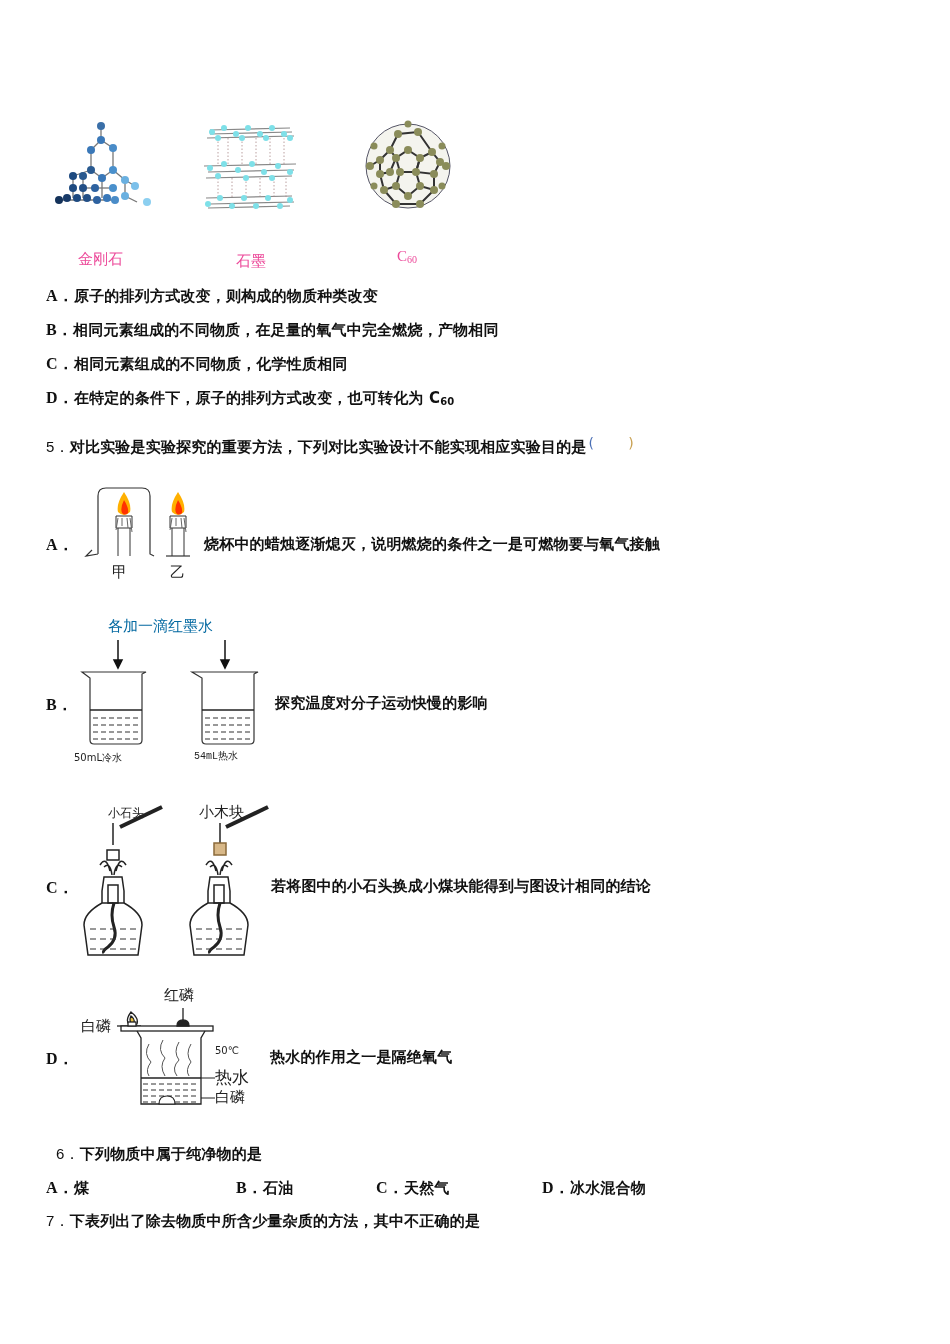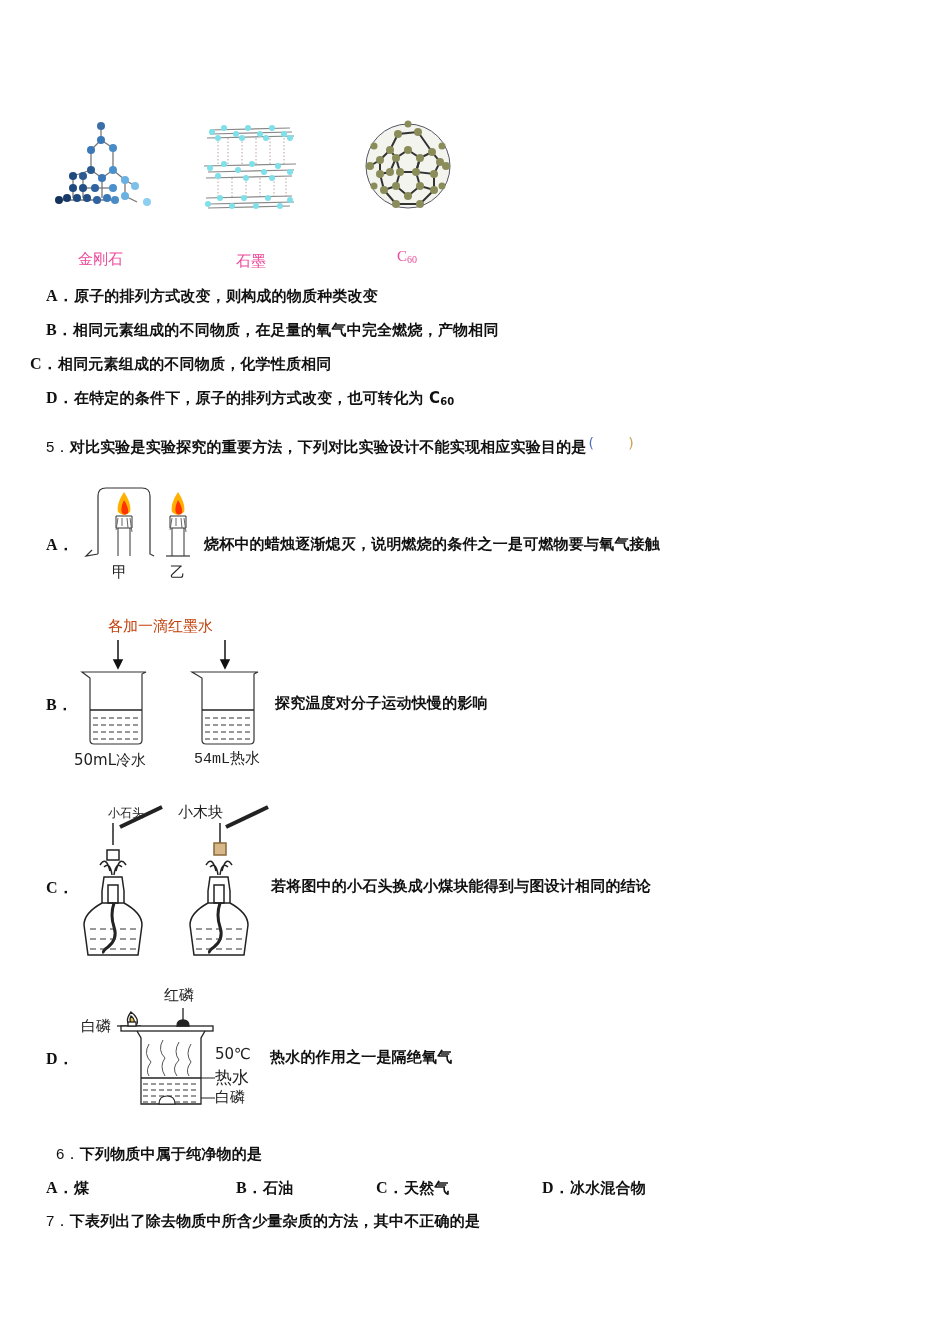--- a/index.html
+++ b/index.html
@@ -9,21 +9,21 @@
     color: #111;
   }
   .line {
     position: absolute; font-size: 15px; font-weight: bold; white-space: nowrap;
     font-family: "DejaVu Sans", "Liberation Sans", sans-serif; letter-spacing: 0.2px;
   }
   .optletter { font-family: "Liberation Serif", "DejaVu Serif", serif; font-weight: bold; font-size: 16px; }
   .qnum { font-family: "Liberation Sans", sans-serif; font-weight: normal; font-size: 15px; }
   .sub { font-size: 10px; vertical-align: -2px; }
   .caption { position: absolute; font-family: "DejaVu Sans", sans-serif; font-size: 15px; color: #ec4899; white-space: nowrap; margin-top: 24px; }
-  .label-sm { position: absolute; font-family: "DejaVu Sans", sans-serif; font-size: 15px; color: #222; white-space: nowrap; }
+  .label-sm { position: absolute; font-family: "DejaVu Sans", sans-serif; font-size: 10px; color: #222; white-space: nowrap; }
   .serif-label { font-family: "Liberation Serif", serif; }
   .paren { color: #4a6fb5; font-weight: normal; font-size: 14px; }
   .paren2 { color: #c8a050; font-weight: normal; font-size: 14px; }
   svg { position: absolute; overflow: visible; }
 </style>
 </head>
 <body>
 
 <div>
 
@@ -175,21 +175,21 @@
   </div>
 </div>
 
 <div>
   <div class="line" style="left:46px;top:286px;">
     <span class="optletter">A．</span><span>原子的排列方式改变，则构成的物质种类改变</span>
   </div>
   <div class="line" style="left:46px;top:320px;">
     <span class="optletter">B．</span><span>相同元素组成的不同物质，在足量的氧气中完全燃烧，产物相同</span>
   </div>
-  <div class="line" style="left:30px;top:354px;">
+  <div class="line" style="left:46px;top:354px;">
     <span class="optletter">C．</span><span>相同元素组成的不同物质，化学性质相同</span>
   </div>
   <div class="line" style="left:46px;top:388px;">
     <span class="optletter">D．</span><span>在特定的条件下，原子的排列方式改变，也可转化为 C</span><span class="sub">60</span>
   </div>
 </div>
 
 <div class="line" style="left:46px;top:435px;">
   <span class="qnum">5．</span><span>对比实验是实验探究的重要方法，下列对比实验设计不能实现相应实验目的是</span><span class="paren" style="margin-left:2px;vertical-align:4px;">(</span><span style="display:inline-block;width:34px;"></span><span class="paren2" style="vertical-align:4px;">)</span>
 </div>
@@ -212,21 +212,21 @@
     <path d="M92 32 L90 44 M104 32 L106 46 M96 32 L96 40 M101 32 L102 42" stroke="#666" stroke-width="1"></path>
     <line x1="92" y1="42" x2="92" y2="70" stroke="#333" stroke-width="1"></line>
     <line x1="104" y1="42" x2="104" y2="70" stroke="#333" stroke-width="1"></line>
     <line x1="86" y1="70" x2="110" y2="70" stroke="#333" stroke-width="1.2"></line>
   </g>
 </svg>
 <div class="label-sm" style="left:112px;top:563px;font-size:15px;">甲</div>
 <div class="label-sm" style="left:170px;top:563px;font-size:15px;">乙</div>
 <div class="line" style="left:204px;top:535px;">烧杯中的蜡烛逐渐熄灭，说明燃烧的条件之一是可燃物要与氧气接触</div>
 
-<div class="label-sm" style="left:108px;top:617px;font-size:15px;color:#c2410c;">各加一滴红墨水</div>
+<div class="label-sm" style="left:108px;top:617px;font-size:15px;color:#0369a1;">各加一滴红墨水</div>
 <svg style="left:80px;top:640px;" width="190" height="110" viewBox="0 0 190 110">
   <g stroke="#111" stroke-width="1.5" fill="#111">
     <line x1="38" y1="0" x2="38" y2="24"></line>
       <polygon points="34,20 42,20 38,28"></polygon>
     <line x1="145" y1="0" x2="145" y2="24"></line>
       <polygon points="141,20 149,20 145,28"></polygon>
   </g>
   <g stroke="#333" stroke-width="1.2" fill="none">
     <path d="M2 32 L66 32 L62 34 L62 100 Q62 104 58 104 L14 104 Q10 104 10 100 L10 38 Z"></path>
     <path d="M112 32 L178 32 L174 34 L174 100 Q174 104 170 104 L126 104 Q122 104 122 100 L122 38 Z"></path>
@@ -245,21 +245,21 @@
       <line x1="125" y1="92" x2="172" y2="92"></line>
       <line x1="125" y1="99" x2="172" y2="99"></line>
   </g>
 </svg>
 <div class="line" style="left:46px;top:695px;font-family:'Liberation Serif',serif;font-size:16px;">B．</div>
 <div class="label-sm" style="left:74px;top:751px;">50mL冷水</div>
 <div class="label-sm" style="left:194px;top:749px;font-family:Liberation Mono, monospace;">54mL热水</div>
 <div class="line" style="left:275px;top:694px;">探究温度对分子运动快慢的影响</div>
 
 <div class="label-sm" style="left:84px;top:805px;font-size:12px;margin-left:24px;">小石头</div>
-<div class="label-sm" style="left:178px;top:803px;font-size:15px;">小木块</div>
+<div class="label-sm" style="left:199px;top:803px;font-size:15px;">小木块</div>
 <svg style="left:80px;top:805px;" width="200" height="155" viewBox="0 0 200 155">
 
   <g stroke="#222" stroke-width="1.5" fill="none">
     <path d="M40 22 L82 2" stroke-width="4" stroke="#222"></path>
     <line x1="33" y1="18" x2="33" y2="40"></line>
     <rect x="27" y="45" width="12" height="10" fill="#fff"></rect>
     <path d="M20 60 Q26 50 30 66 M46 60 Q40 50 36 66 M24 62 Q30 56 32 70 M42 62 Q36 56 34 70"></path>
     <path d="M24 72 L42 72 L44 86 L44 98 L22 98 L22 86 Z" fill="#fff"></path>
     <rect x="28" y="80" width="10" height="18"></rect>
     <path d="M22 98 Q4 108 4 120 L8 150 L58 150 L62 120 Q62 108 44 98"></path>

